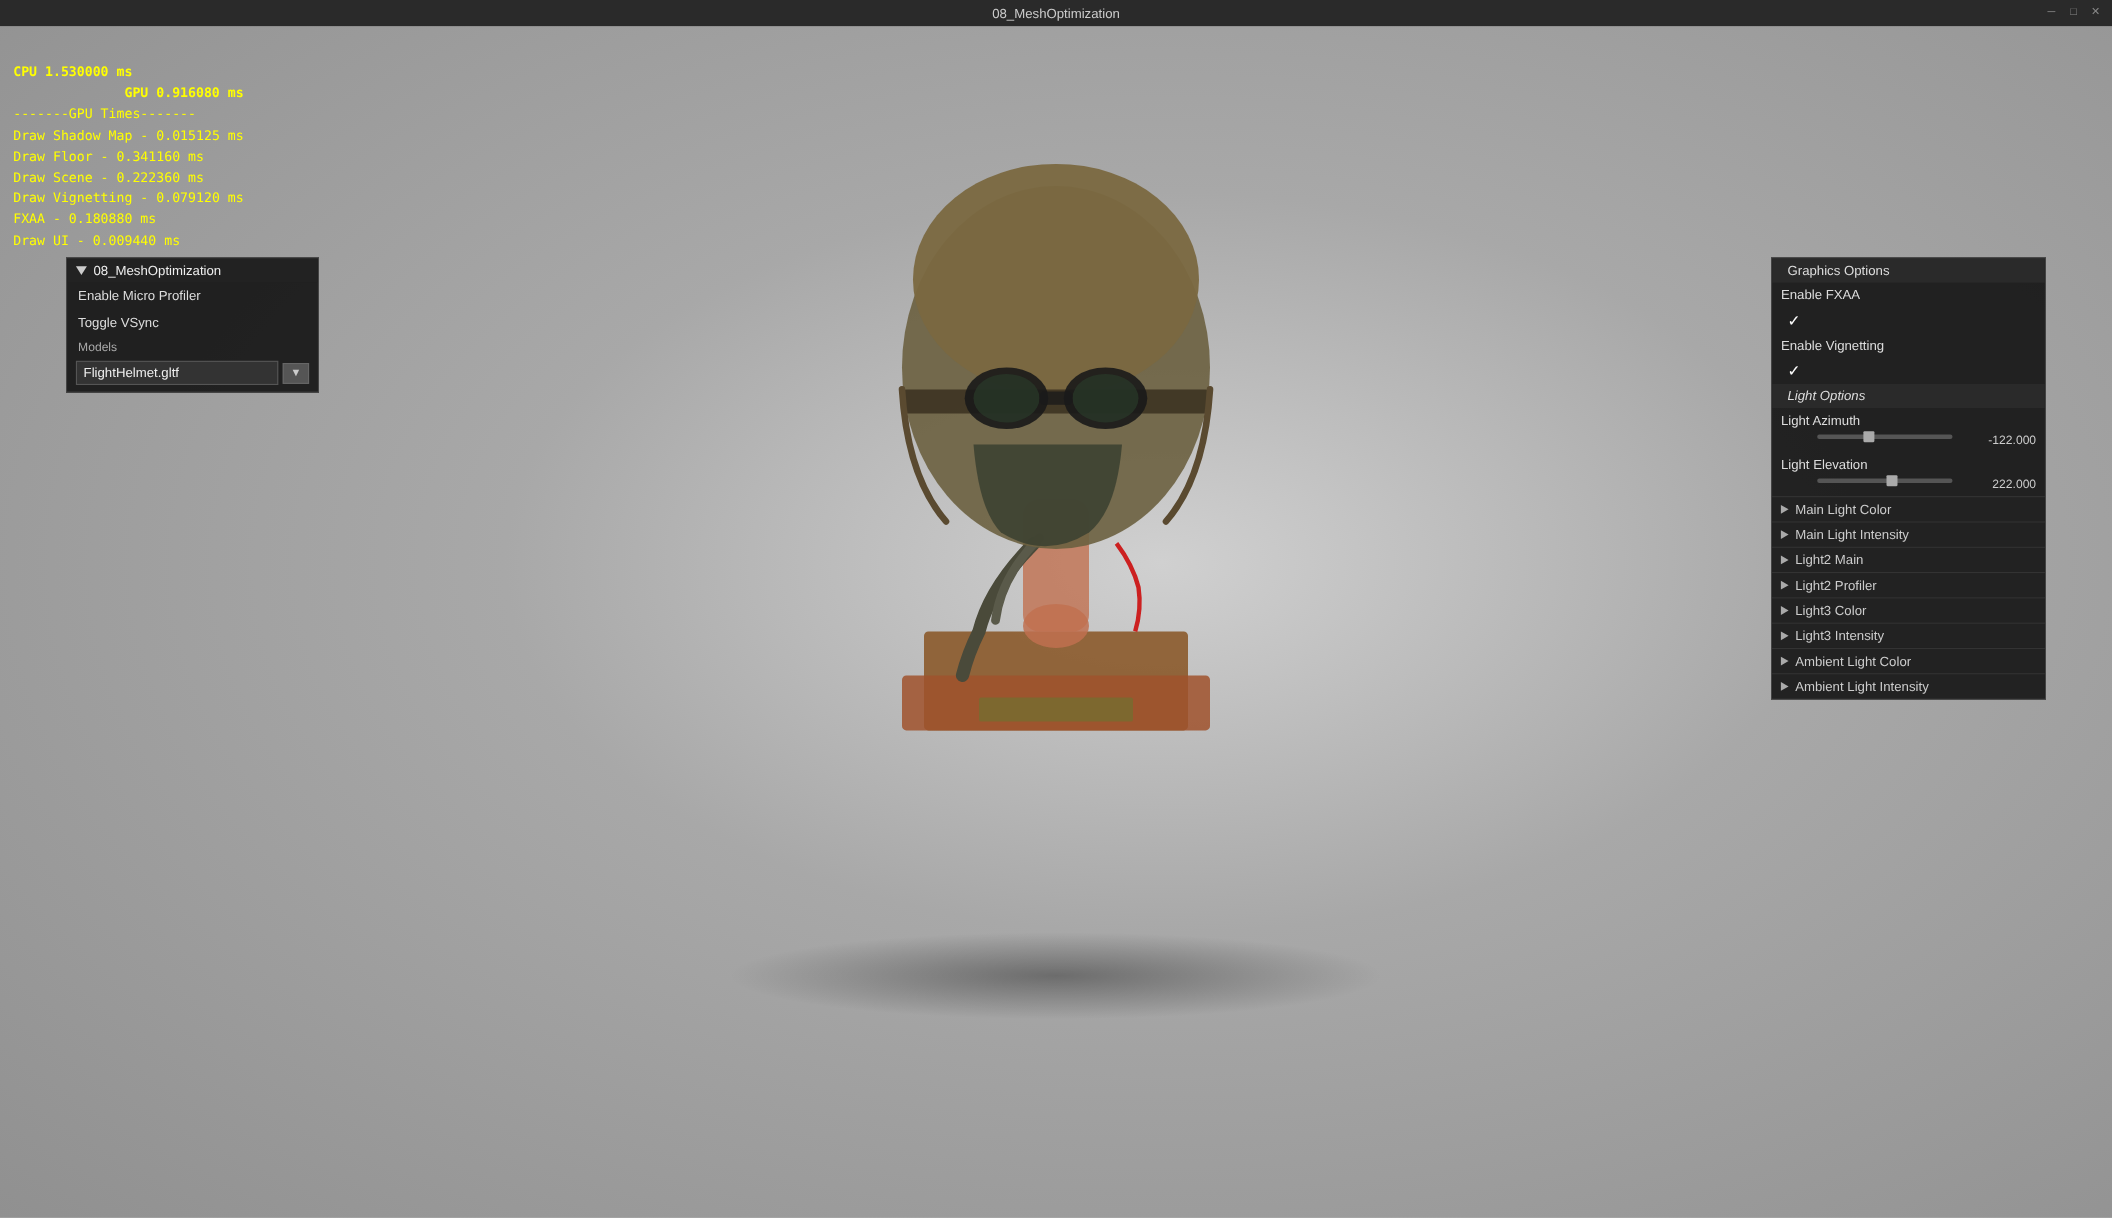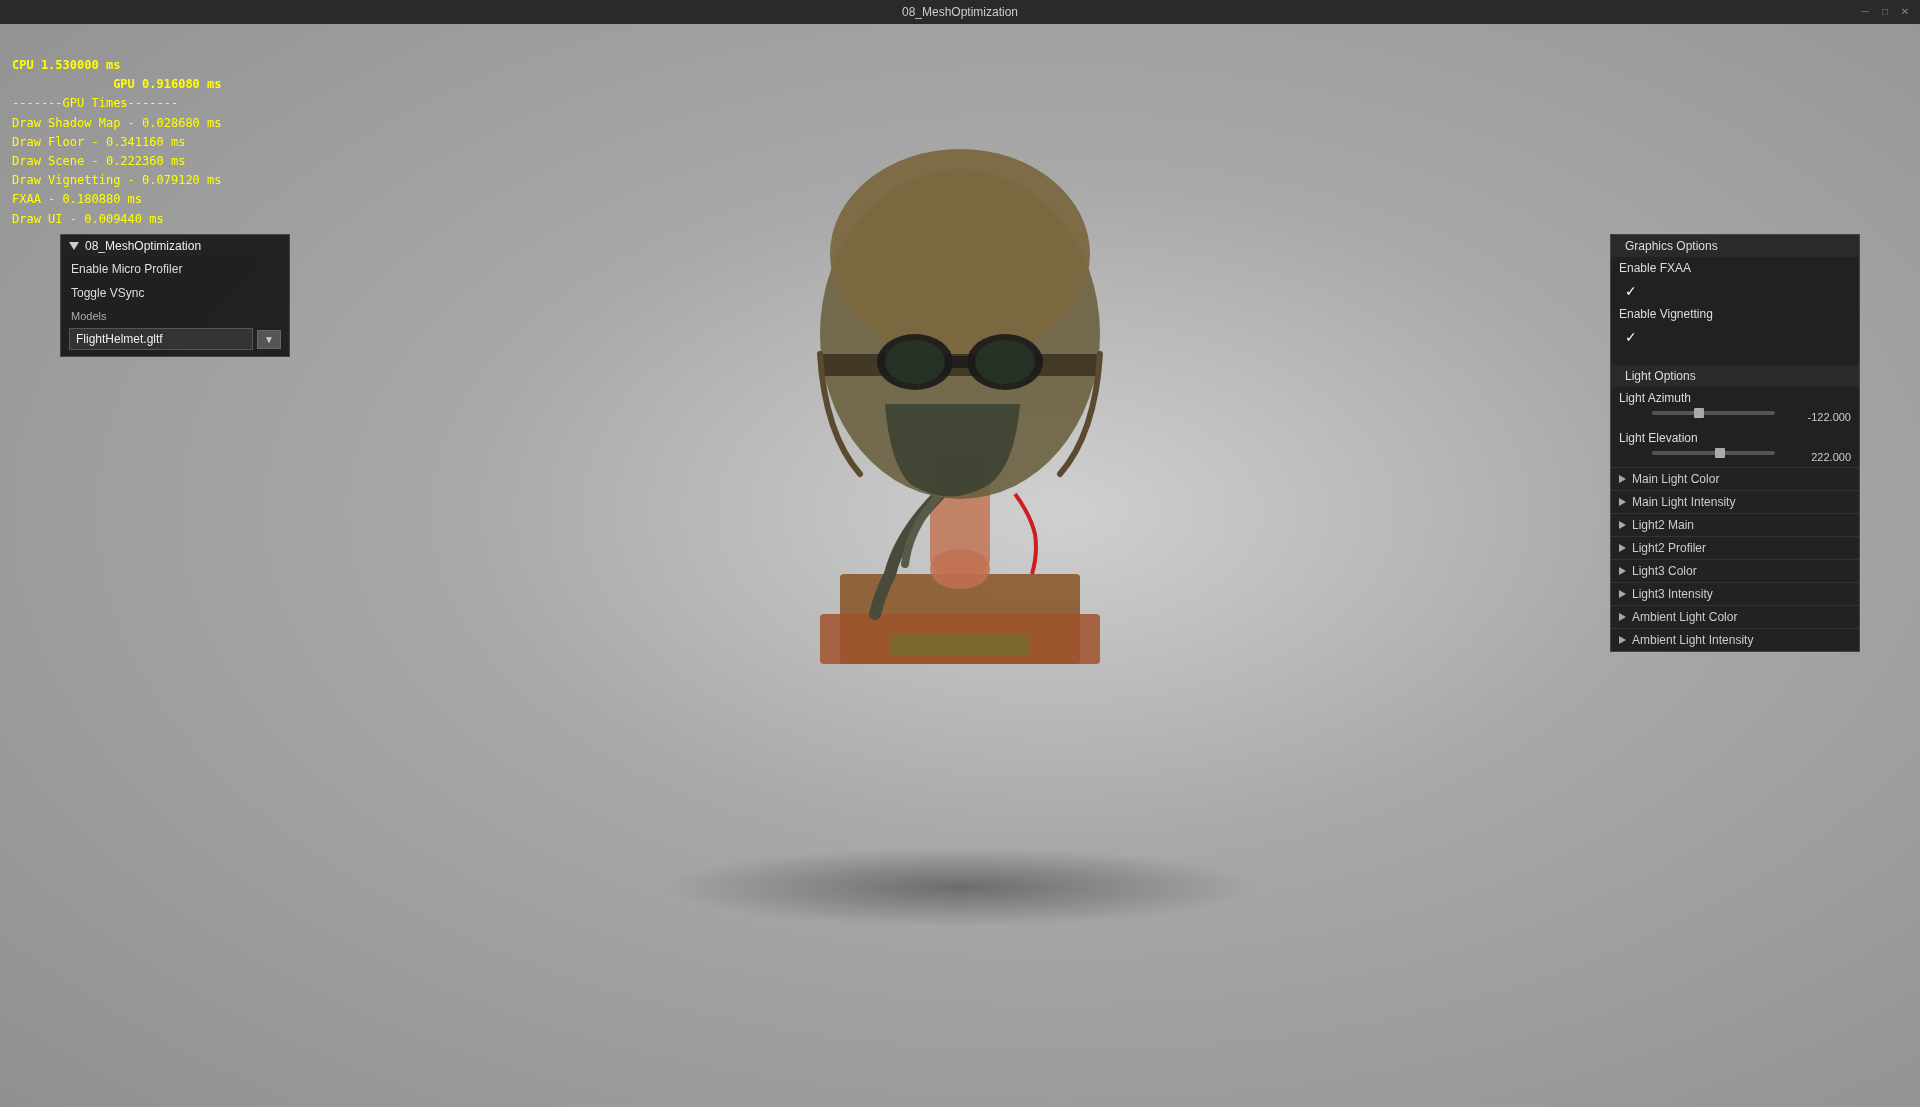--- a/index.html
+++ b/index.html
@@ -262,21 +262,21 @@
     <span class="titlebar-btn">✕</span>
   </div>
 </div>
 
 <div id="scene">
 
   <div id="perf-overlay">
     <span class="perf-line" style="font-weight:bold;">CPU  1.530000 ms</span>
     <span class="perf-line" style="font-weight:bold;text-align:right;">GPU  0.916080 ms</span>
     <span class="perf-line">-------GPU Times-------</span>
-    <span class="perf-line">Draw Shadow Map -  0.028680 ms</span>
+    <span class="perf-line">Draw Shadow Map -  0.015125 ms</span>
     <span class="perf-line">Draw Floor -  0.341160 ms</span>
     <span class="perf-line">Draw Scene -  0.222360 ms</span>
     <span class="perf-line">Draw Vignetting -  0.079120 ms</span>
     <span class="perf-line">FXAA -  0.180880 ms</span>
     <span class="perf-line">Draw UI -  0.009440 ms</span>
   </div>
 
   <div id="left-panel">
     <div class="panel-header">
       <span class="triangle down"></span>
@@ -346,21 +346,21 @@
     <div class="option-row">Enable FXAA</div>
     <div class="option-row">
       <span class="check-icon">✓</span>
     </div>
 
     <div class="option-row">Enable Vignetting</div>
     <div class="option-row">
       <span class="check-icon">✓</span>
     </div>
 
-    <div class="section-header" style="margin-top:16px;">
+    <div class="section-header" style="margin-top:0;font-style:italic;">
       <span class="triangle down"></span>
       <span>Light Options</span>
     </div>
 
     <div class="option-row">Light Azimuth</div>
     <div class="slider-row">
       <div class="slider-track">
         <div class="slider-thumb" style="left: 38%;"></div>
       </div>
       <span class="slider-value">-122.000</span>

